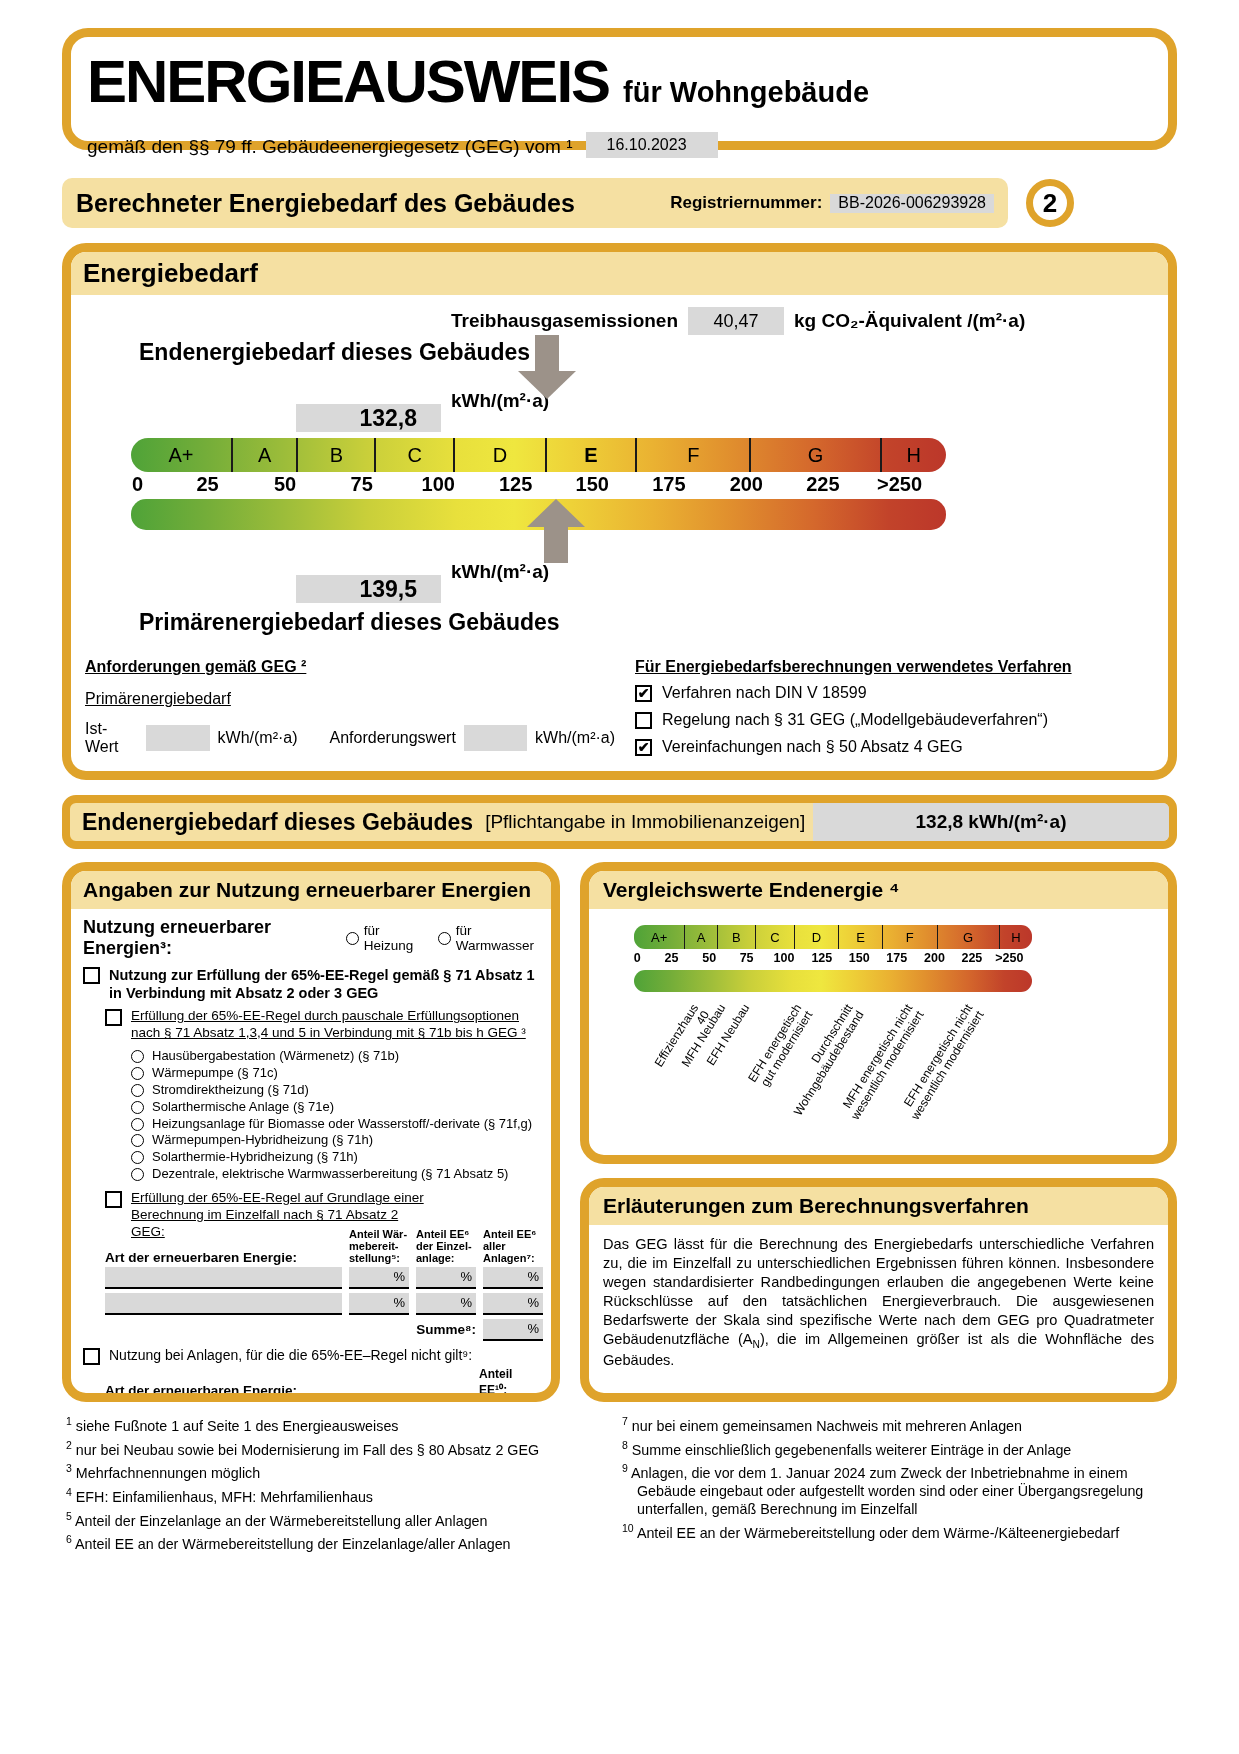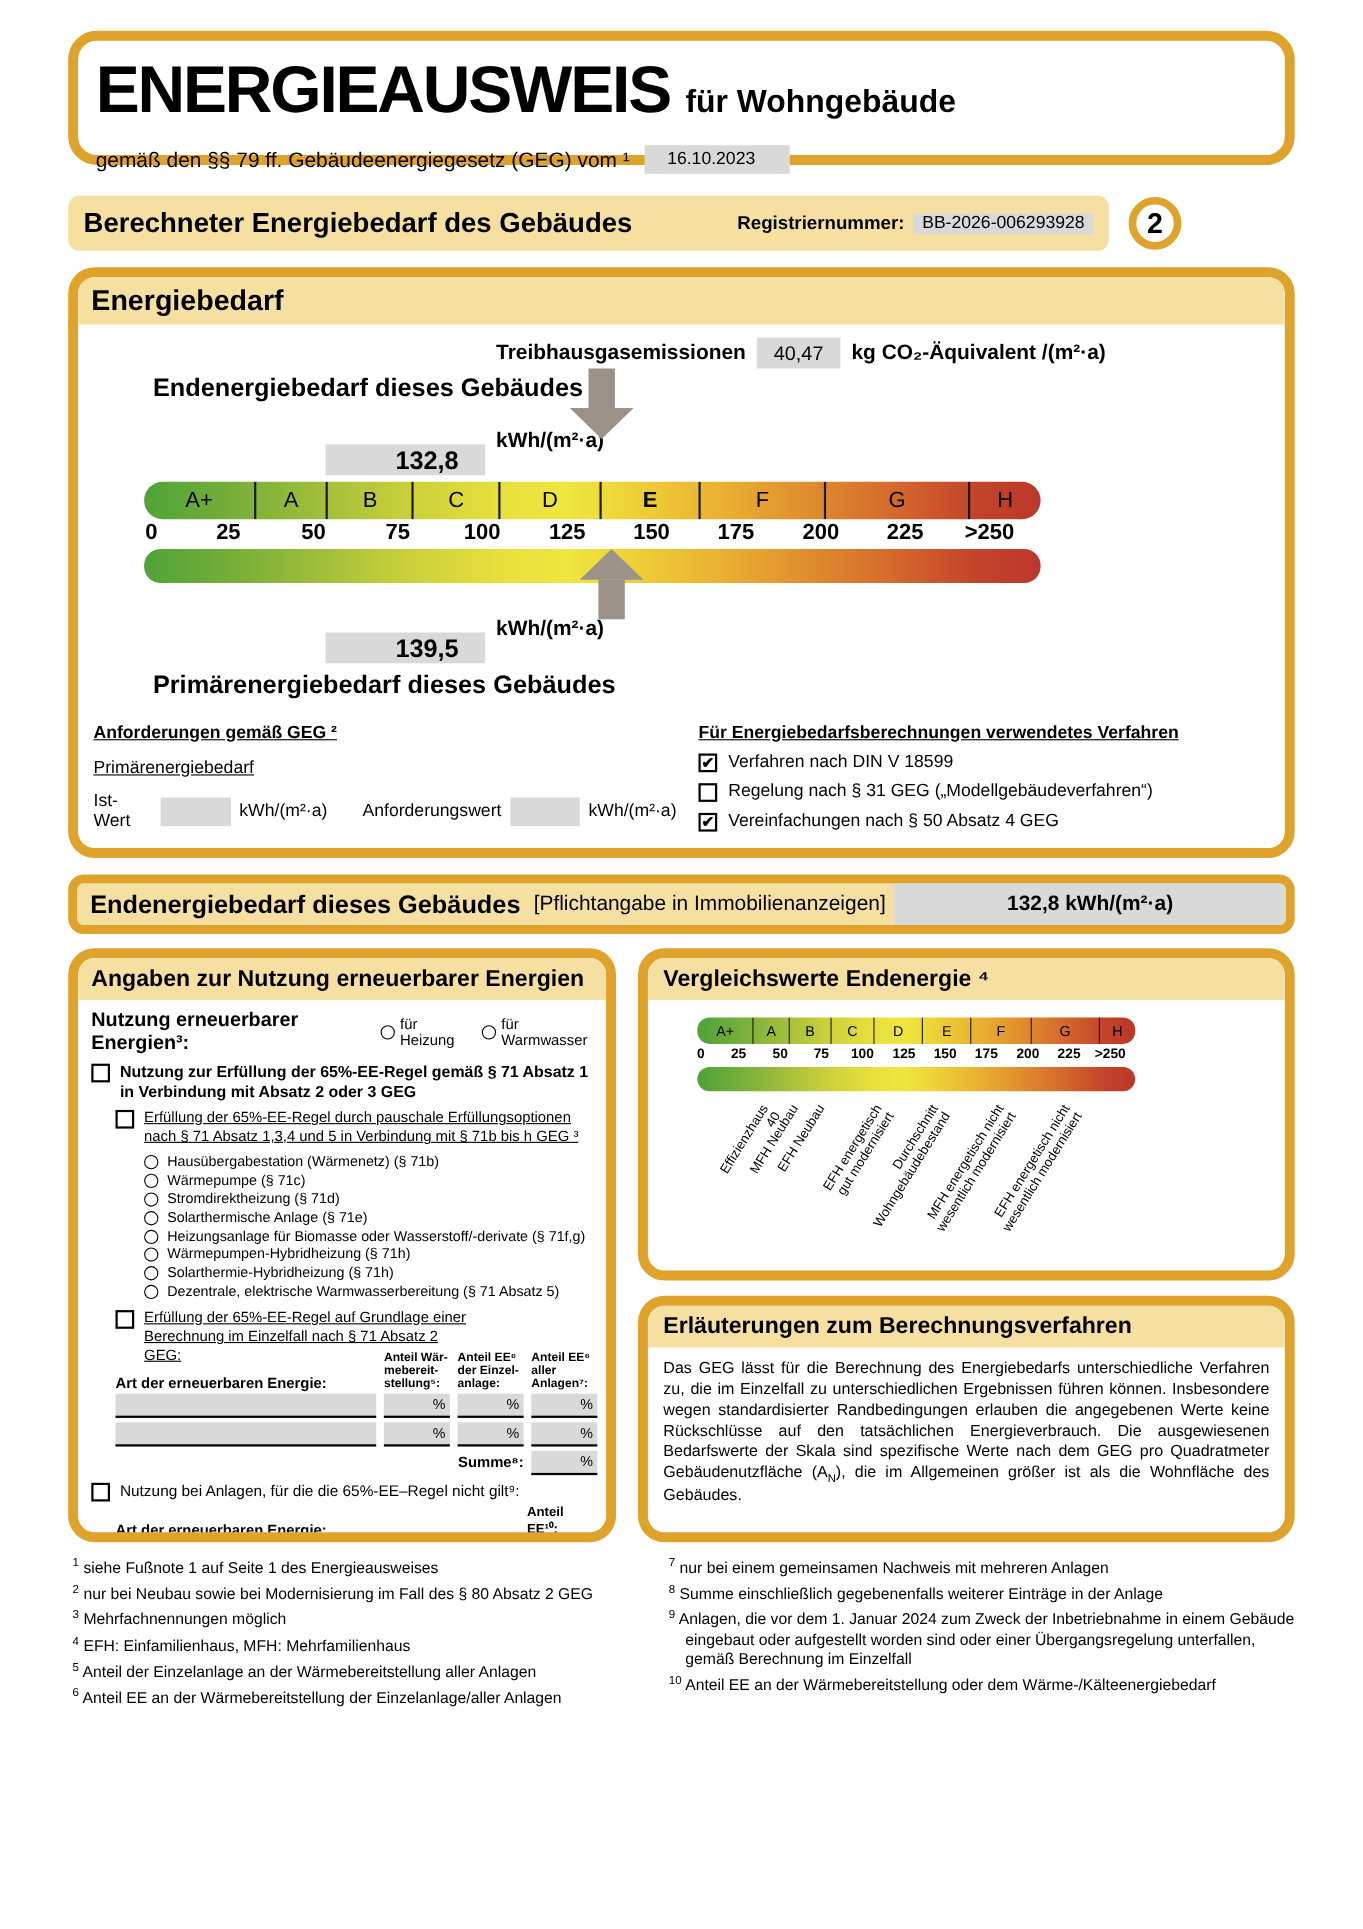--- a/index.html
+++ b/index.html
@@ -37,21 +37,21 @@
     display:flex; align-items:center; justify-content:center; font-size:26px; font-weight:bold; }
   
   .panel{ position:absolute; border:9px solid var(--gold); border-radius:24px;
     background:#fff; overflow:hidden; }
   .panel-head{ background:var(--tan); font-weight:bold; padding:6px 12px; }
   
   .panel-energie{ left:62px; top:243px; width:1115px; height:537px; }
   .panel-energie .panel-head{ font-size:26px; }
   .ghg-row{ position:relative; margin:12px 0 4px 380px; display:flex; align-items:center; gap:10px;
     font-size:19px; font-weight:bold; }
-  .ghg-value{ background:var(--gray); width:76px; height:28px; font-weight:normal; font-size:18px;
+  .ghg-value{ background:var(--gray); width:96px; height:28px; font-weight:normal; font-size:18px;
     display:flex; align-items:center; justify-content:center; }
   .scale-block{ position:relative; margin-left:60px; width:815px; }
   .ee-label{ margin-left:8px; font-size:23px; font-weight:bold; }
   .valrow{ display:flex; align-items:center; gap:10px; margin:3px 0 6px 165px; }
   .valrow .vbox{ background:var(--gray); width:145px; height:28px; font-size:23px; font-weight:bold;
     display:flex; align-items:center; justify-content:flex-end; padding-right:24px;margin-top:35px; }
   .valrow .vunit{ font-size:19px; font-weight:bold; }
   .band-letters{ display:flex; height:34px; border-radius:17px; overflow:hidden; }
   .band-letters .seg{ display:flex; align-items:center; justify-content:center;
     font-size:20px; border-right:2px solid #1a1a1a; }
@@ -140,21 +140,21 @@
     text-align:right; white-space:pre-line; font-size:12px; line-height:1.12; }
   .r0{ right:calc(100% - 14%);} .r1{ right:calc(100% - 21%);} .r2{ right:calc(100% - 27%);}
   .r3{ right:calc(100% - 40%);} .r4{ right:calc(100% - 53%);} .r5{ right:calc(100% - 68%);}
   .r6{ right:calc(100% - 83%);}
   
   .panel-erl{ left:580px; top:1178px; width:597px; height:224px; }
   .panel-erl .panel-head{ font-size:21px; padding:7px 14px; }
   .erl-text{ padding:10px 14px; font-size:14.6px; line-height:1.3; text-align:justify; }
   
   .footnotes{ position:absolute; left:66px; top:1415px; width:1112px;
-    display:grid; grid-template-columns:506px 1fr; column-gap:36px; font-size:14.3px; }
+    display:grid; grid-template-columns:506px 1fr; column-gap:50px; font-size:14.3px; }
   .fn{ padding-left:15px; text-indent:-15px; margin-bottom:3px; line-height:1.25; }
   .fn sup{ font-size:10.5px; }
   sub{ font-size:70%; } sup{ font-size:70%; }
 </style>
 </head>
 <body>
 
 <div class="title-box">
   <div class="title-row">
     <span class="title-main">ENERGIEAUSWEIS</span>

